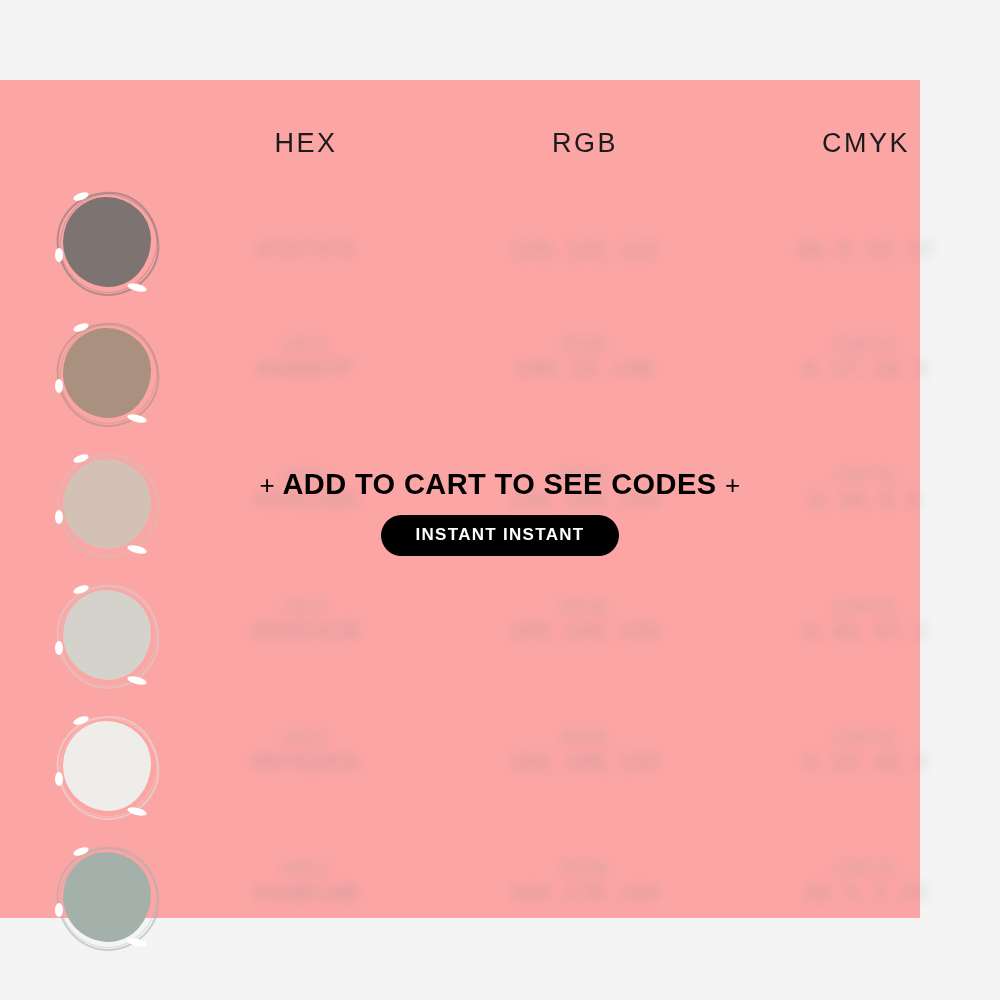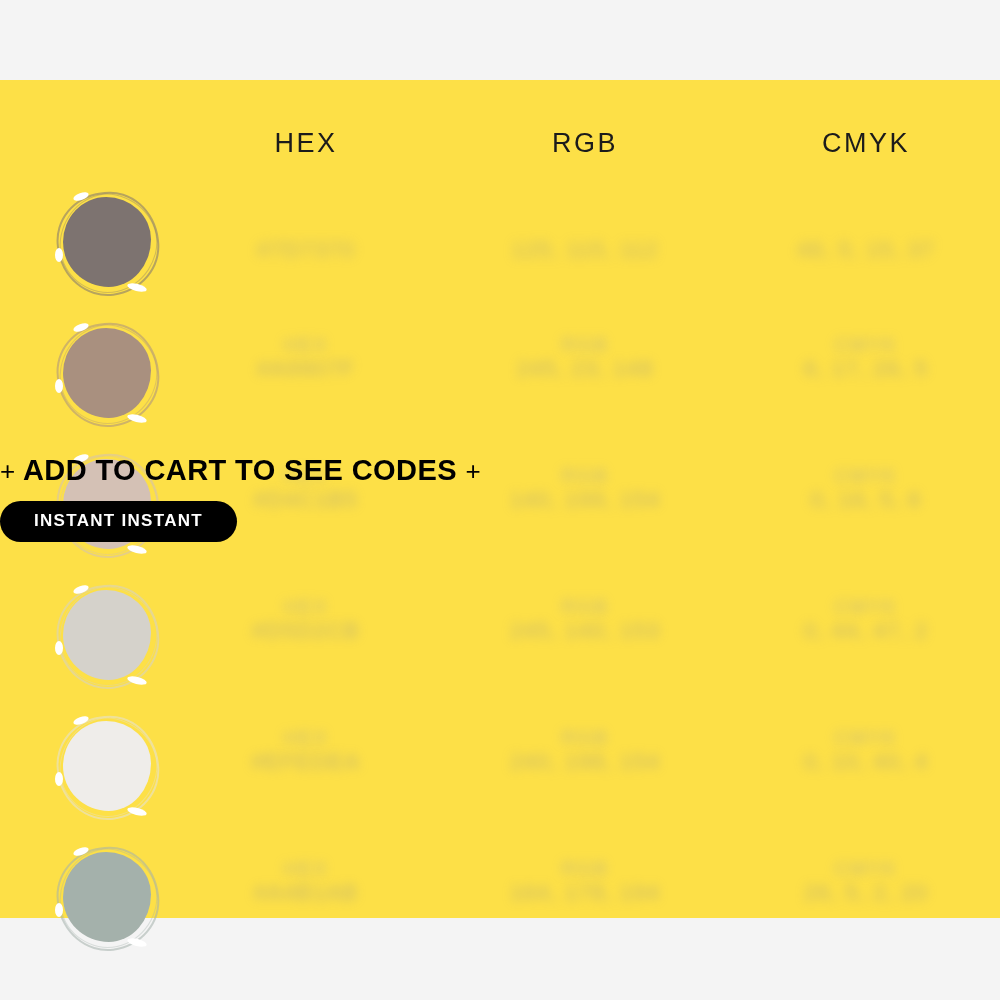--- a/index.html
+++ b/index.html
@@ -6,21 +6,21 @@
   body{
     width:1000px;height:1000px;
     background:#f4f4f4;
     font-family:"Liberation Sans", sans-serif;
     overflow:hidden;
     position:relative;
   }
   .band-top{position:absolute;left:0;top:0;width:1000px;height:80px;background:#f4f4f4;}
   .band-bottom{position:absolute;left:0;top:918px;width:1000px;height:82px;background:#f4f4f4;}
   .card{
-    position:absolute;left:0;top:80px;width:1000px;height:838px;background:#fde047;
+    position:absolute;left:0;top:80px;width:920px;height:838px;background:#fca5a5;
   }
 
   
   .headers{position:absolute;left:0;top:48px;width:1000px;height:40px;}
   .hdr{
     position:absolute;top:0;
     font-size:27px;font-weight:300;letter-spacing:2.5px;
     color:#1b1b1b;text-align:center;
     font-family:"Liberation Sans", sans-serif;
   }
@@ -77,22 +77,22 @@
     font-size:22px;font-weight:400;letter-spacing:1.2px;color:#8f8f8f;
     filter:blur(5.4px);
     opacity:.5;
     user-select:none;
     white-space:nowrap;
   }
   .r1 .blur-value{filter:blur(5.6px);}
 
   
   .cta{
-    position:absolute;left:0;top:374px;width:1000px;
-    z-index:40;
+    position:absolute;left:0;top:388px;width:1000px;
+    text-align:center;z-index:40;
   }
   .cta-line{
     font-size:29px;font-weight:bold;letter-spacing:.4px;color:#000000;
     white-space:nowrap;
   }
   .cta-line .plus{font-weight:400;font-size:26px;}
   .cta-btn{
     display:inline-block;margin-top:14px;
     background:#000000;color:#ffffff;
     padding:10px 34px 11px;border-radius:24px;

